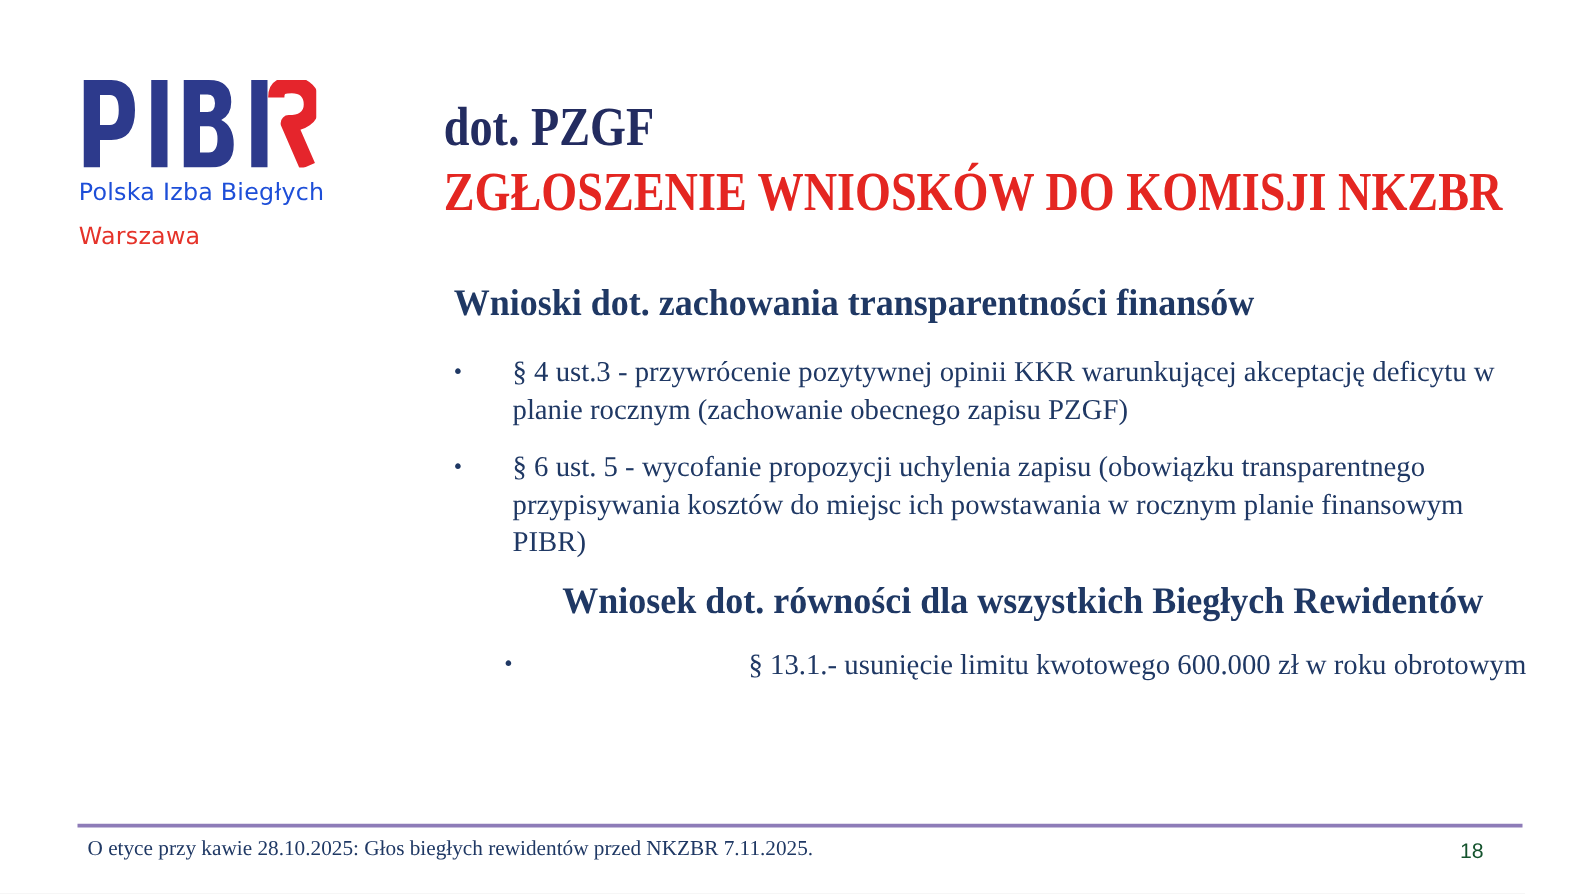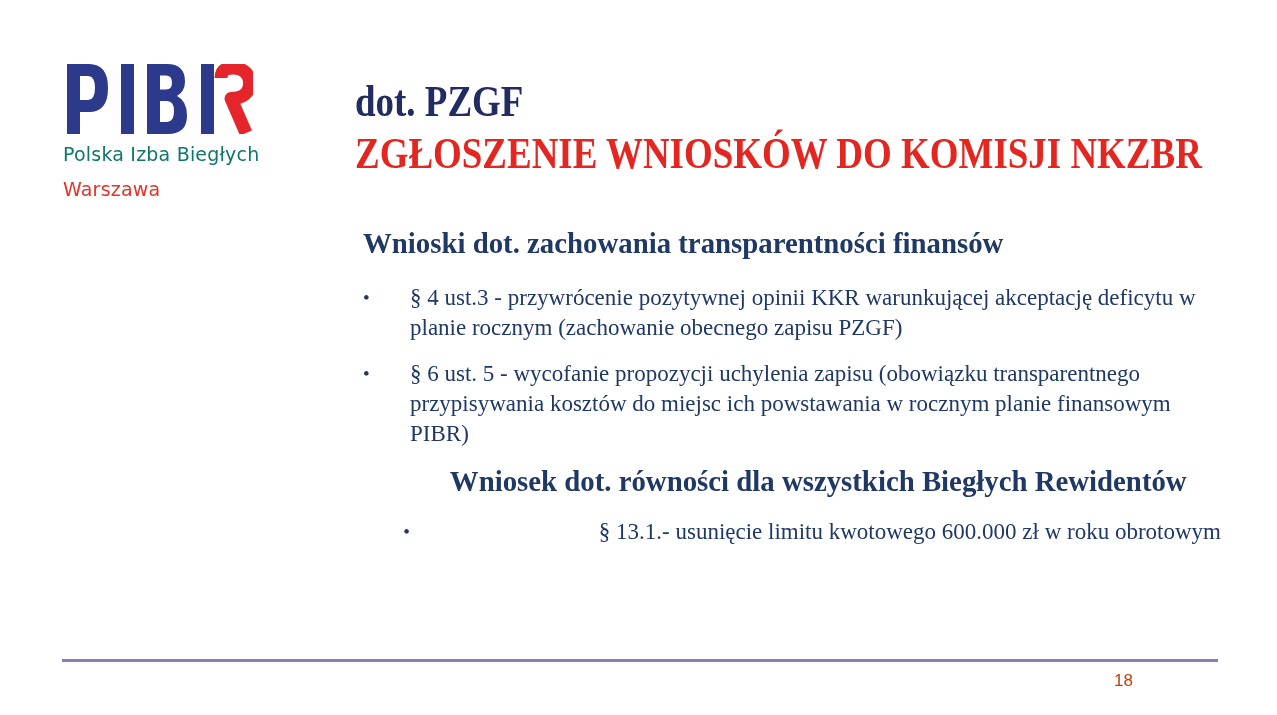--- a/index.html
+++ b/index.html
@@ -15,21 +15,21 @@
 
   
   .logo { position: absolute; left: 63px; top: 64px; }
   .logo-mark { display: block; }
   .logo-sub {
     margin-top: 8px;
     font-family: "DejaVu Sans", sans-serif;
     font-size: 19px;
     line-height: 25px;
     font-weight: 500;
-    color: #0f766e;
+    color: #1d4ed8;
     letter-spacing: 0.2px;
   }
   .logo-city {
     margin-top: 10px;
     font-family: "DejaVu Sans", sans-serif;
     font-size: 19px;
     line-height: 24px;
     font-weight: 500;
     color: #e5332a;
     letter-spacing: 0.2px;
@@ -96,25 +96,25 @@
   }
   .footer-text {
     position: absolute;
     left: 70px;
     top: 669px;
     font-size: 17px;
     color: #1f3864;
   }
   .page-number {
     position: absolute;
-    left: 1114px;
+    left: 1168px;
     top: 671px;
     font-family: "Liberation Sans", sans-serif;
     font-size: 17px;
-    color: #c2410c;
+    color: #14532d;
   }
 </style>
 </head>
 <body>
 
 <div class="slide">
 
   <div class="logo">
     <svg class="logo-mark" width="190" height="70" viewBox="0 0 190 70" aria-hidden="true">
 
@@ -163,15 +163,16 @@
         <li class="bullet-item first">
           <span class="bullet-dot">•</span>
           <span class="bullet-text">§ 13.1.- usunięcie limitu kwotowego 600.000 zł w roku obrotowym</span>
         </li>
       </ul>
     </div>
 
   </div>
 
   <div class="footer-rule"></div>
+  <div class="footer-text">O etyce przy kawie 28.10.2025: Głos biegłych rewidentów przed NKZBR 7.11.2025.</div>
   <div class="page-number">18</div>
 
 </div>
 
 </body></html>

